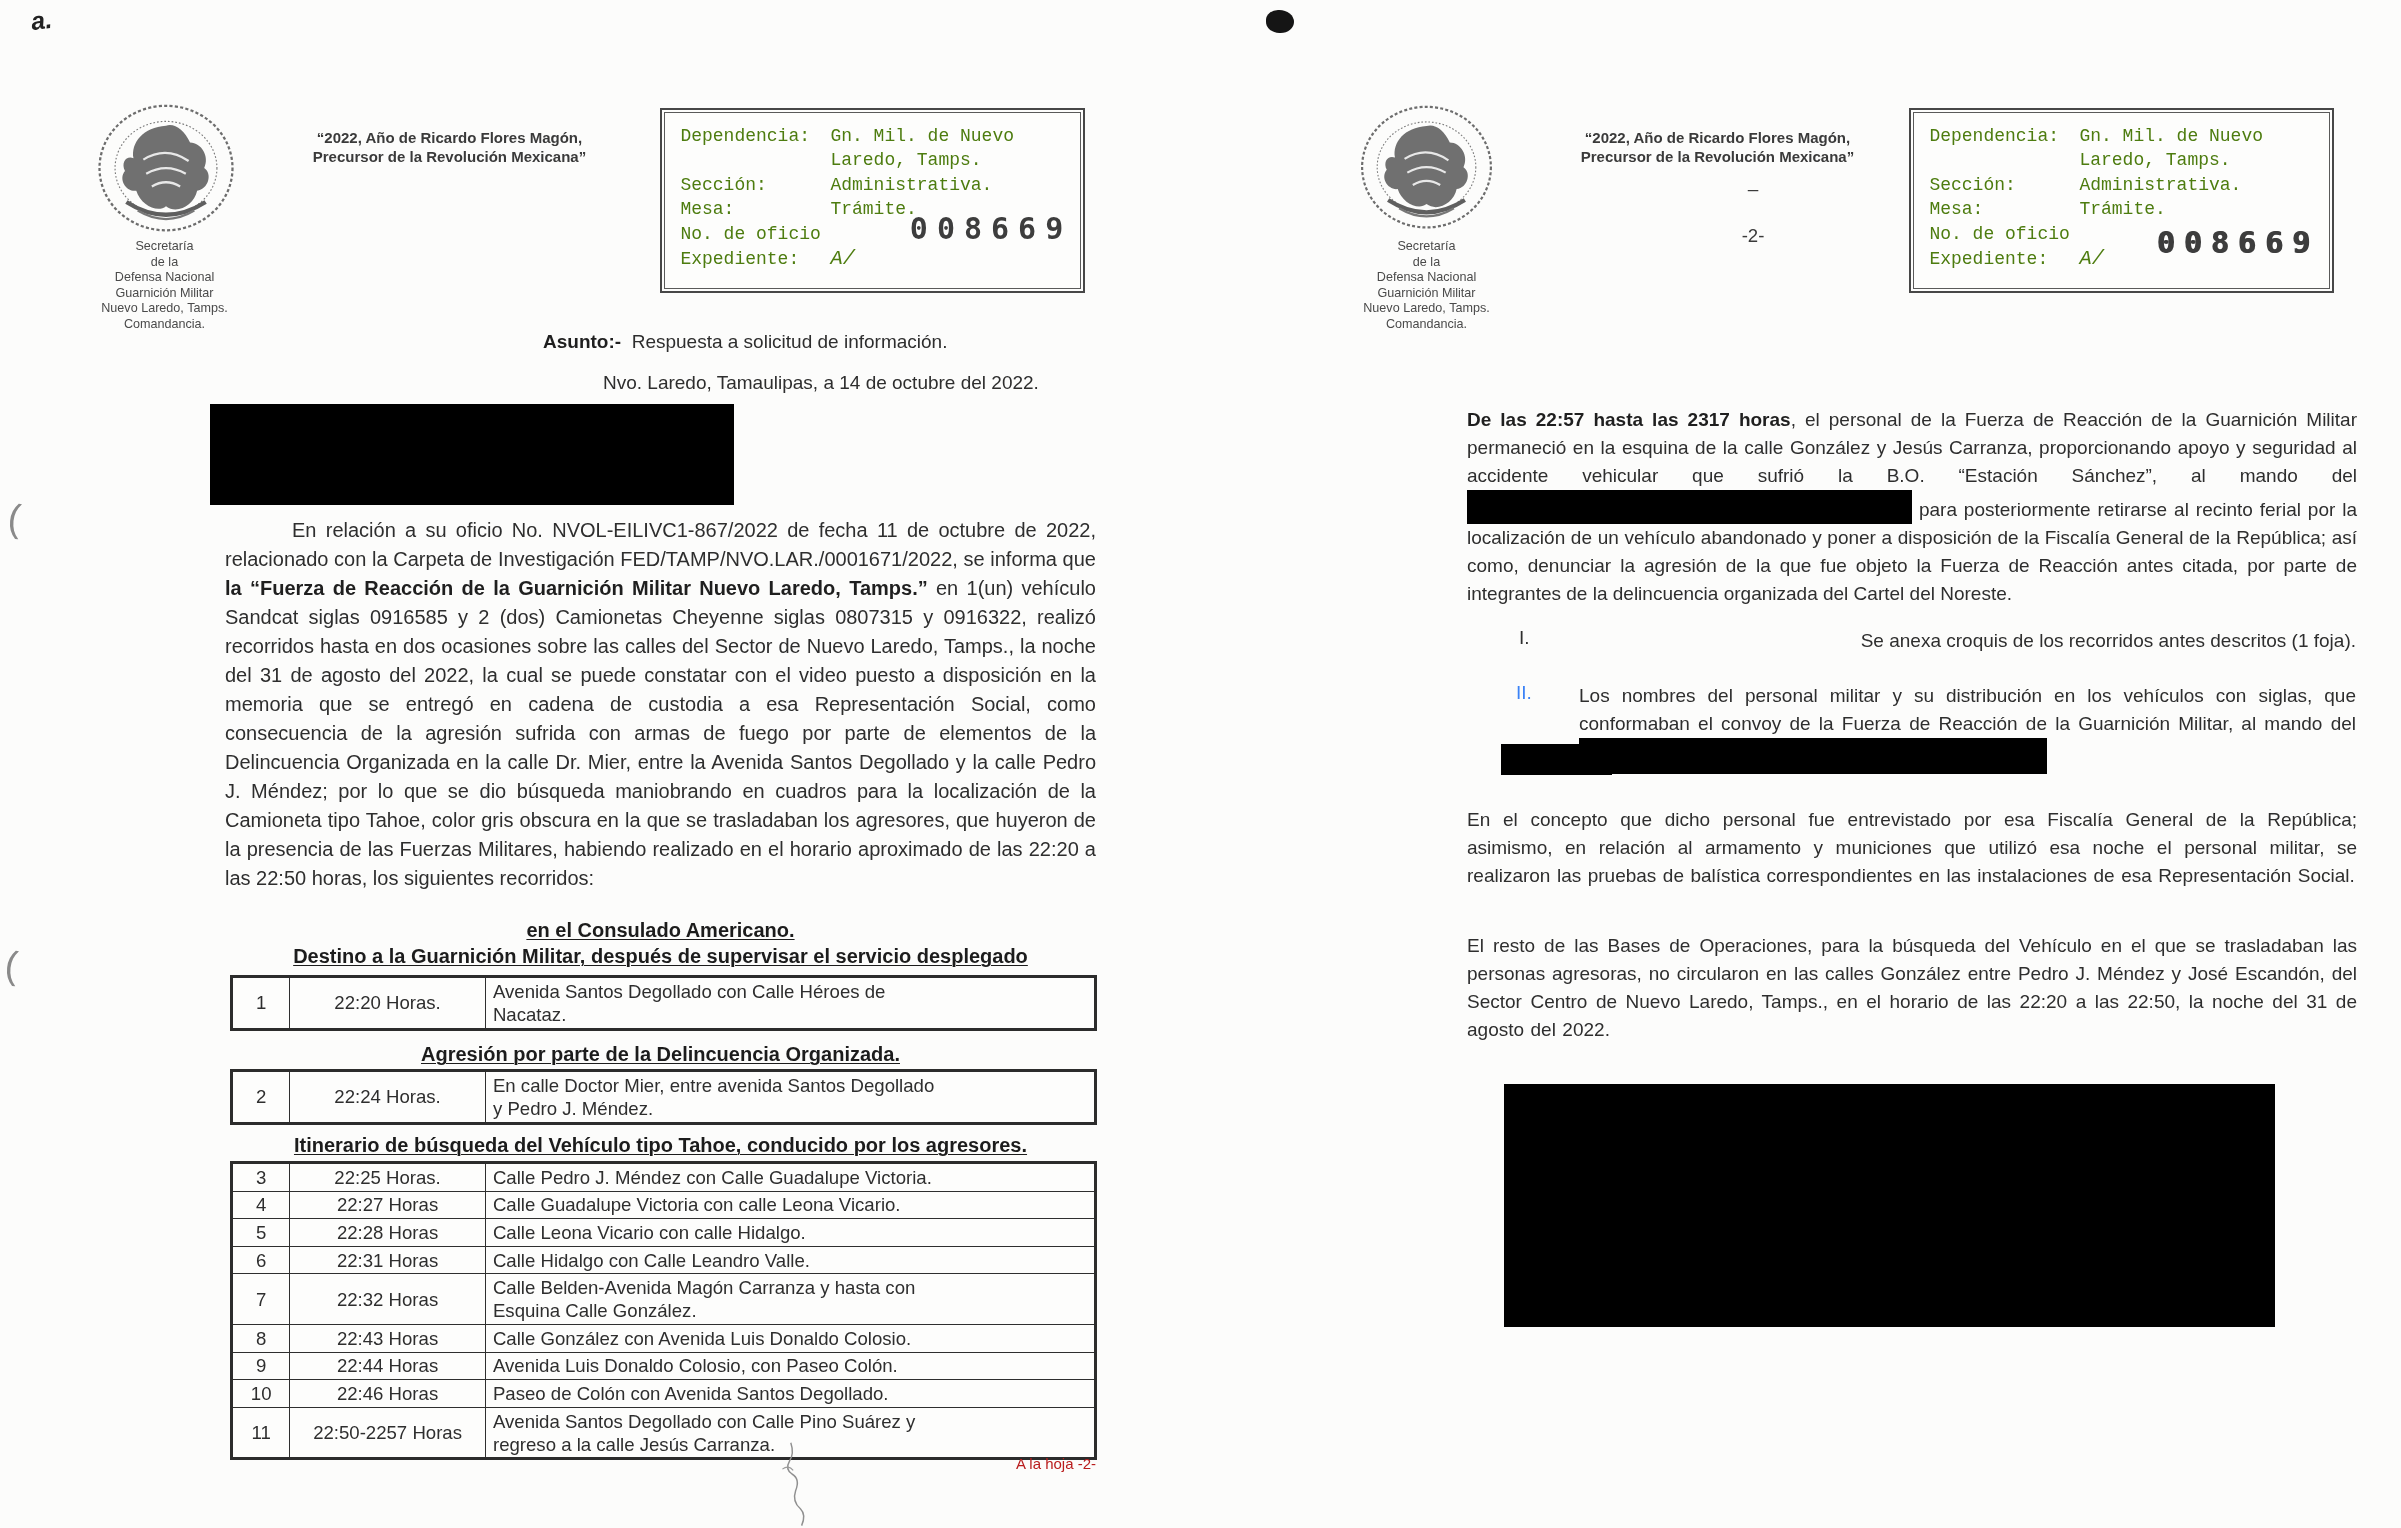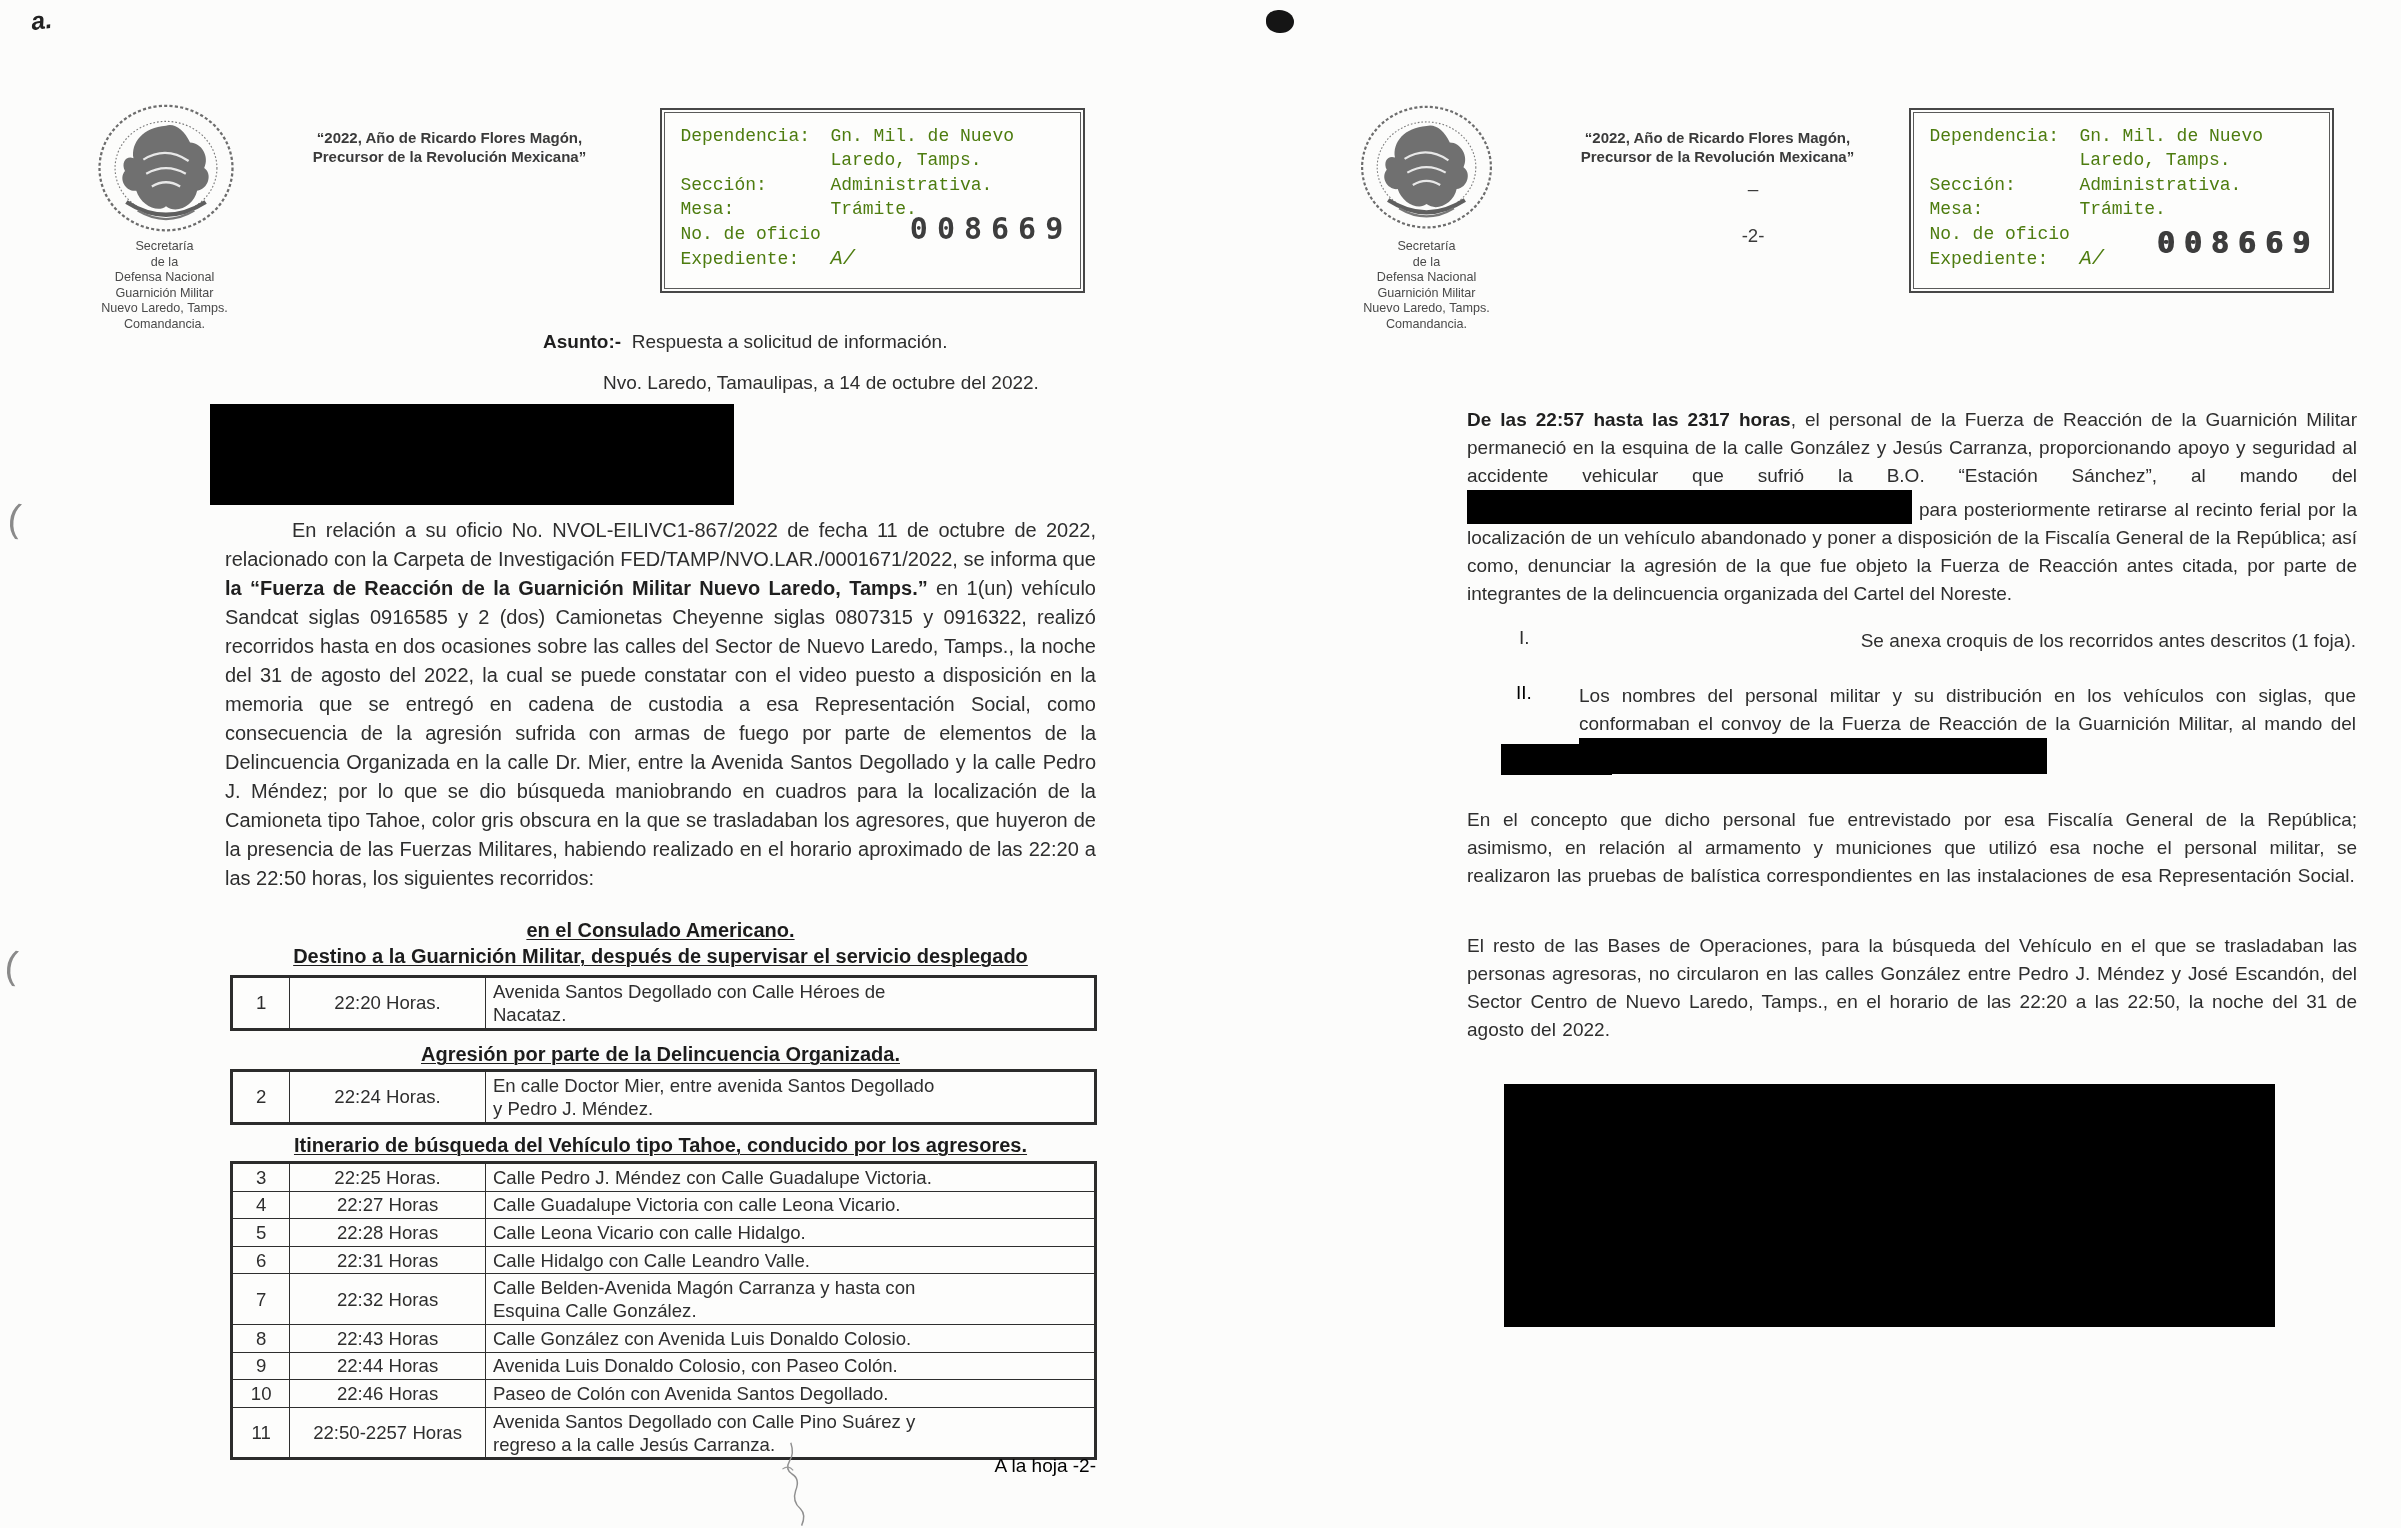--- a/index.html
+++ b/index.html
@@ -48,21 +48,21 @@
   .pre{white-space:pre-line;}
 
   
   .redact{background:#000;}
   .inline-redact{display:inline-block;background:#000;vertical-align:-8.4px;}
 
   
   .paren-artifact{font-size:38px;color:#8a8a8a;transform:rotate(6deg);font-weight:300;}
   .corner-scribble{font-size:25px;font-weight:bold;color:#222;transform:rotate(-8deg);font-style:italic;}
   .corner-blob{background:#151515;border-radius:45% 55% 50% 50%;}
-  .footer-note{font-size:19px;color:#000000;text-align:right;}
+  .footer-note{font-size:15px;color:#b91c1c;text-align:right;}
   .page-dash{font-size:19px;color:#3a3a3a;text-align:center;}
   .page-num{font-size:18.6px;color:#3a3a3a;text-align:center;}
 </style>
 </head>
 <body>
 
 <section class="page" id="page1">
 
   <div class="abs corner-scribble" style="left:31px;top:6px;">a.</div>
 
@@ -275,21 +275,21 @@
     <div class="stamp-number" style="right:13.2px;top:115px;text-shadow:1.2px 0 0 #3d3d3d;">008669</div>
   </div>
 
   <div class="abs body-text-sm" style="left:266px;top:406px;width:890px;">
     <span class="b">De las 22:57 hasta las 2317 horas</span><span>, el personal de la Fuerza de Reacción de la Guarnición Militar permaneció en la esquina de la calle González y Jesús Carranza, proporcionando apoyo y seguridad al accidente vehicular que sufrió la B.O. “Estación Sánchez”, al mando del </span><span class="inline-redact" style="width:445px;height:34px;"></span> <span>para posteriormente retirarse al recinto ferial por la localización de un vehículo abandonado y poner a disposición de la Fiscalía General de la República; así como, denunciar la agresión de la que fue objeto la Fuerza de Reacción antes citada, por parte de integrantes de la delincuencia organizada del Cartel del Noreste.</span>
   </div>
 
   <div class="abs" style="left:318px;top:627px;width:54px;font-size:19px;color:#2e2e2e;">I.</div>
   <div class="abs body-text-sm" style="left:378px;top:627px;width:777px;text-align:right;">Se anexa croquis de los recorridos antes descritos (1 foja).</div>
 
-  <div class="abs" style="left:315px;top:682px;width:54px;font-size:19px;color:#000000;">II.</div>
+  <div class="abs" style="left:315px;top:682px;width:54px;font-size:19px;color:#3b82f6;">II.</div>
   <div class="abs body-text-sm" style="left:378px;top:682px;width:777px;">
     <span>Los nombres del personal militar y su distribución en los vehículos con siglas, que conformaban el convoy de la Fuerza de Reacción de la Guarnición Militar, al mando del </span><span class="inline-redact" style="width:468px;height:36px;vertical-align:-10.8px;"></span>
   </div>
   <div class="abs redact" style="left:300px;top:744px;width:111px;height:31px;"></div>
 
   <div class="abs body-text-sm" style="left:266px;top:806px;width:890px;word-spacing:1.2px;">En el concepto que dicho personal fue entrevistado por esa Fiscalía General de la República; asimismo, en relación al armamento y municiones que utilizó esa noche el personal militar, se realizaron las pruebas de balística correspondientes en las instalaciones de esa Representación Social.</div>
 
   <div class="abs body-text-sm" style="left:266px;top:932px;width:890px;word-spacing:1.2px;">El resto de las Bases de Operaciones, para la búsqueda del Vehículo en el que se trasladaban las personas agresoras, no circularon en las calles González entre Pedro J. Méndez y José Escandón, del Sector Centro de Nuevo Laredo, Tamps., en el horario de las 22:20 a las 22:50, la noche del 31 de agosto del 2022.</div>
 
   <div class="abs redact" style="left:303px;top:1084px;width:771px;height:243px;"></div>

